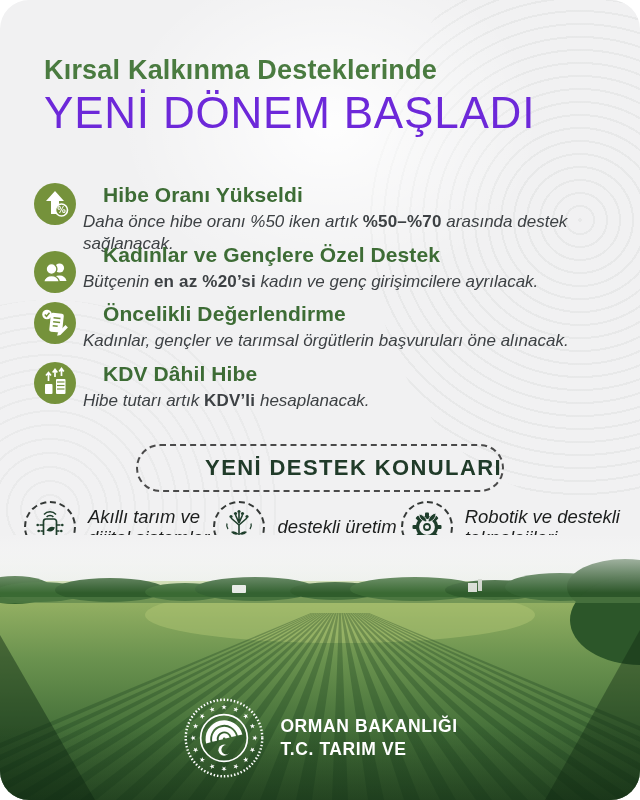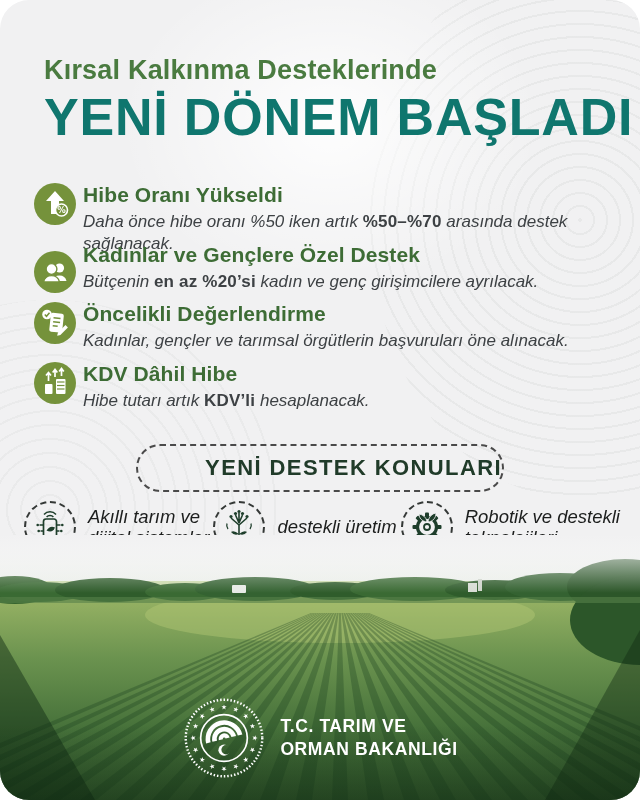--- a/index.html
+++ b/index.html
@@ -11,30 +11,30 @@
   .rings-tr{right:-150px;top:-60px;width:420px;height:560px;
     background:repeating-radial-gradient(circle at center,rgba(110,120,112,0.07) 0 2px,rgba(0,0,0,0) 2px 13px);}
   .rings-bl{left:-180px;top:300px;width:460px;height:420px;
     background:repeating-radial-gradient(circle at center,rgba(110,120,112,0.055) 0 2px,rgba(0,0,0,0) 2px 14px);}
   .soft-blob{position:absolute;left:120px;top:-40px;width:420px;height:330px;border-radius:50%;
     background:radial-gradient(closest-side,rgba(255,255,255,0.9),rgba(255,255,255,0));pointer-events:none;}
 
   
   .title{position:absolute;left:44px;top:56px;}
   .title-line1{font-size:27px;font-weight:700;color:#4a7b40;letter-spacing:0.2px;line-height:1.1;}
-  .title-line2{font-size:52px;font-weight:700;color:#0f766e;letter-spacing:0.8px;line-height:1.05;margin-top:4px;}
+  .title-line2{font-size:44px;font-weight:400;color:#6d28d9;letter-spacing:0.8px;line-height:1.05;margin-top:4px;}
 
   
   .bullet{position:absolute;left:34px;width:578px;display:flex;gap:7px;}
   .b1{top:183px;} .b2{top:243px;align-items:flex-end;} .b3{top:302px;} .b4{top:362px;}
   .bullet-icon{flex:0 0 42px;width:42px;height:42px;border-radius:50%;background:#75923b;
     display:flex;align-items:center;justify-content:center;}
   .bullet-icon svg{display:block;}
   .bullet-text{padding-top:0;}
-  .bullet-title{font-size:21px;font-weight:700;color:#3d6c35;line-height:1.12;letter-spacing:0.1px;}
+  .bullet-title{font-size:21px;font-weight:700;color:#3d6c35;line-height:1.12;letter-spacing:0.1px;margin-left:20px;}
   .bullet-body{font-size:17px;font-style:italic;color:#3d4144;line-height:1.3;margin-top:4px;max-width:520px;}
   .bullet-body .b{font-weight:700;font-style:normal;letter-spacing:0.2px;}
 
   
   .cta{position:absolute;left:50%;top:444px;transform:translateX(-50%);
     width:364px;height:44px;border:2px dashed #4a4a4a;border-radius:28px;
     display:flex;align-items:center;justify-content:flex-end;background:transparent;cursor:pointer;}
   .cta-label{font-size:22px;font-weight:700;color:#203b29;letter-spacing:1.4px;white-space:nowrap;}
 
   
@@ -320,17 +320,17 @@
       </g>
       <circle r="25" fill="none" stroke="#ffffff" stroke-width="1.8"></circle>
       <g transform="rotate(-14) translate(0,1)" fill="#ffffff">
         <path d="M-20,0 A20,20 0 0 1 20,0 L15,0 A15,15 0 0 0 -15,0 Z"></path>
         <path d="M-13,0 A13,13 0 0 1 13,0 L8,0 A8,8 0 0 0 -8,0 Z"></path>
         <path d="M-6,0 A6,6 0 0 1 6,0 L1.5,0 A1.5,1.5 0 0 0 -1.5,0 Z"></path>
       </g>
       <circle cx="0" cy="13" r="6" fill="#ffffff" mask="url(#cres)"></circle>
     </svg>
     <div class="org-name">
+      <div>ORMAN BAKANLIĞI</div>
       <div>T.C. TARIM VE</div>
-      <div>ORMAN BAKANLIĞI</div>
     </div>
   </div>
 </div>
 
 </body></html>

